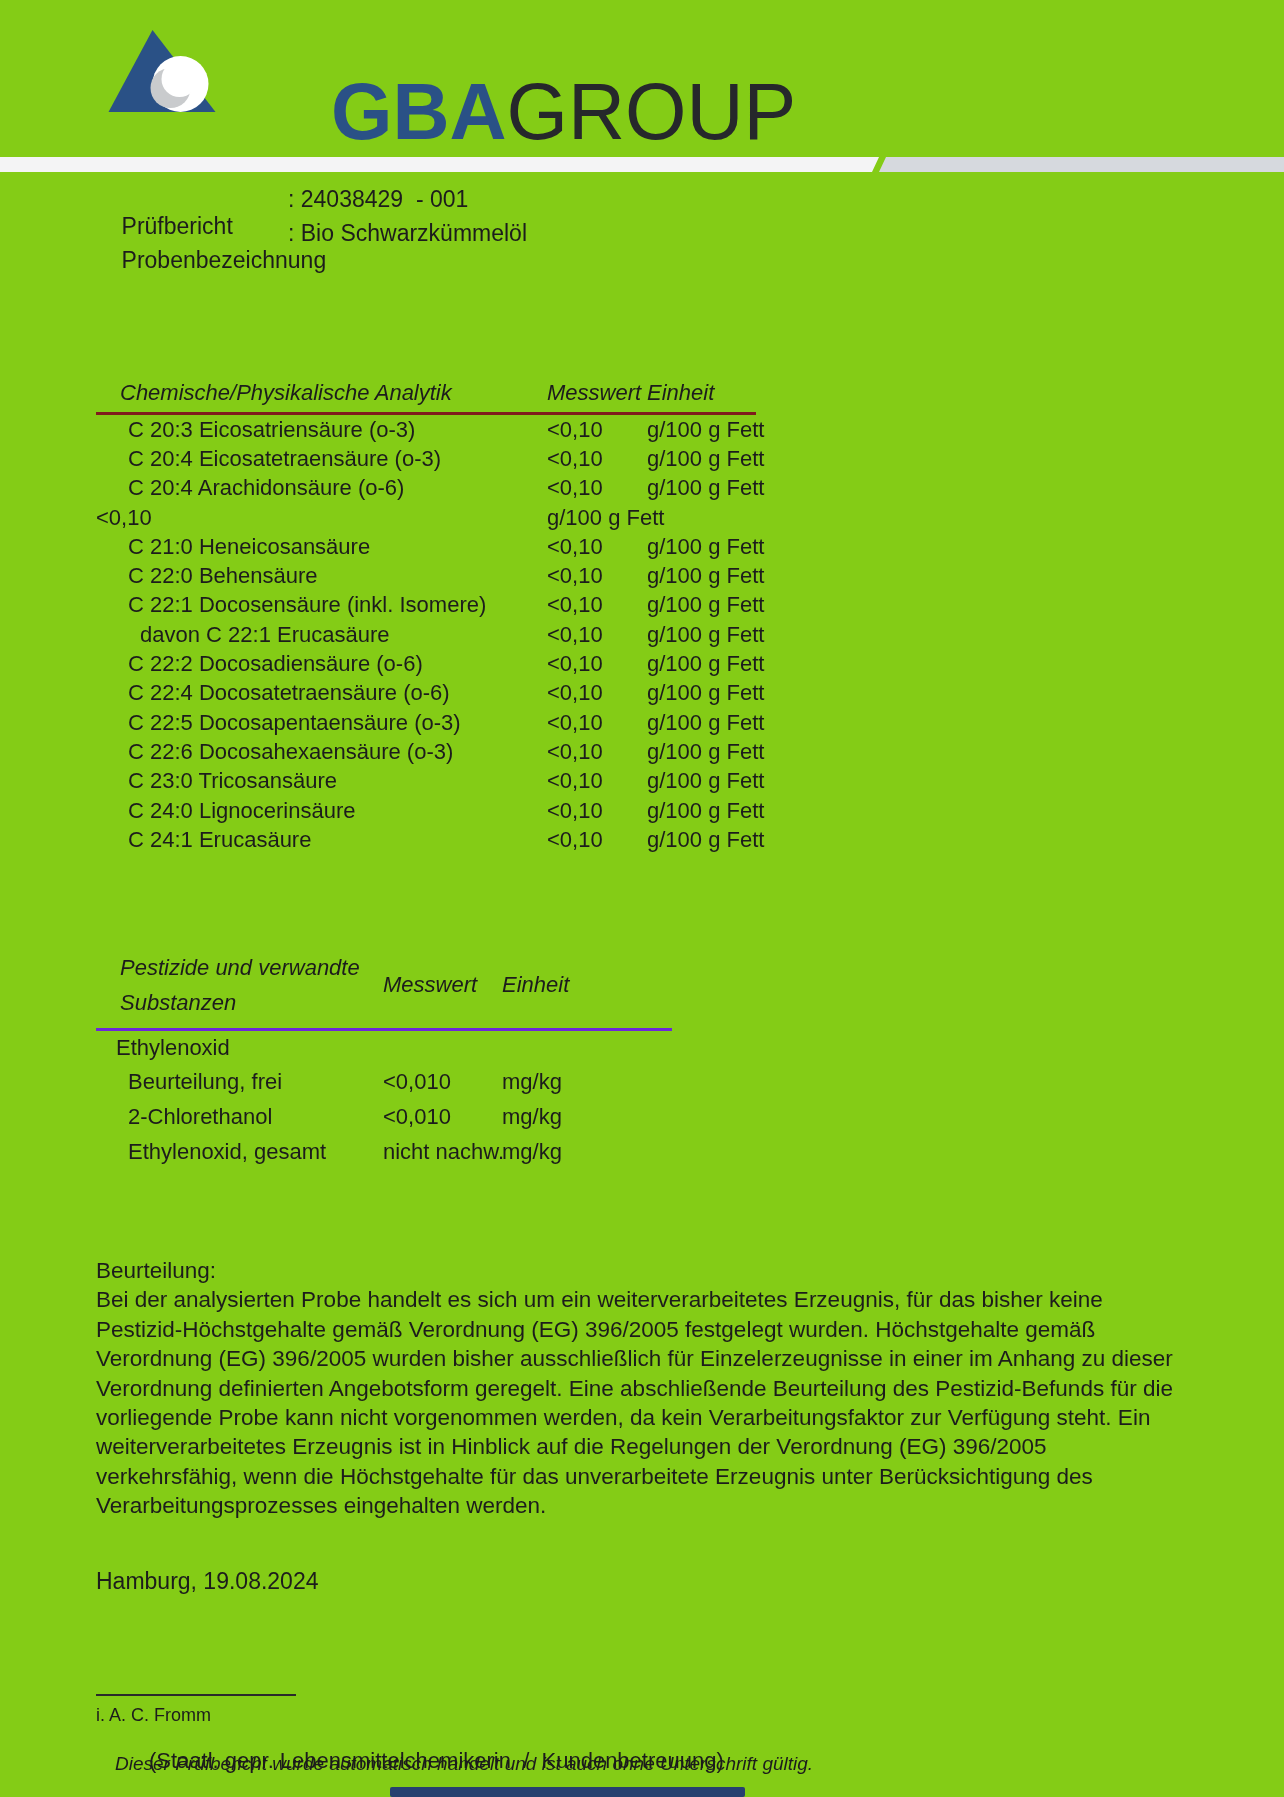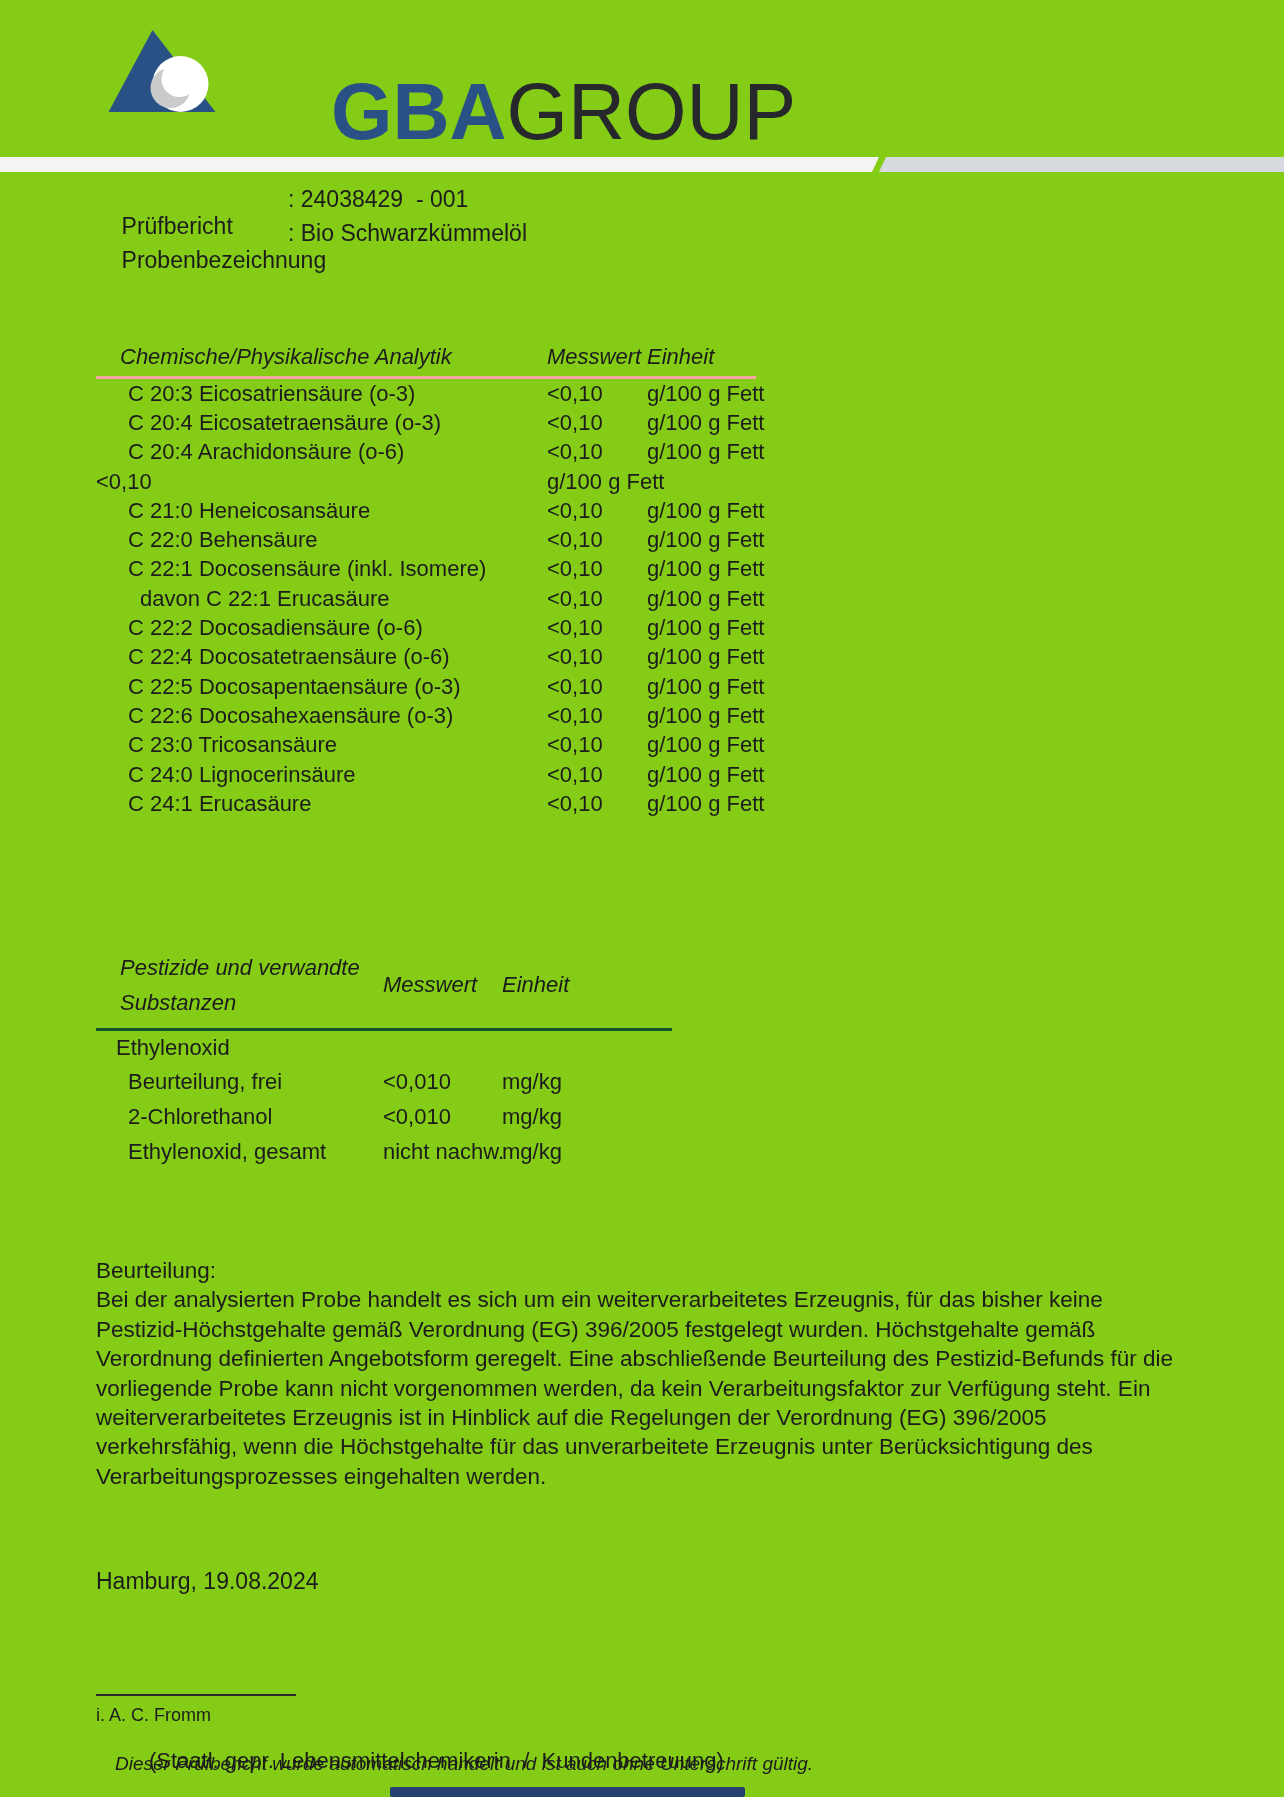--- a/index.html
+++ b/index.html
@@ -26,29 +26,29 @@
   .info { position:absolute; top:186px; left:96px; font-size:23px; }
   .info-row { position:relative; height:34px; white-space:pre; }
   .info-row .val { position:absolute; left:192px; top:0; white-space:pre; }
 
   
   .tbl { position:absolute; left:96px; font-size:22px; }
   .table1 { top:344px; width:660px; }
   .table2 { top:950px; width:576px; }
 
   .t-head1 { display:grid; grid-template-columns:451px 100px 1fr; font-style:italic;
-             padding-bottom:6px; border-bottom:3px solid #fca5a5; }
+             padding-bottom:6px; border-bottom:3px solid #7f1d1d;margin-top:36px; }
   .t-head1 .h-name { padding-left:24px; }
 
   .t1-row { display:grid; grid-template-columns:451px 100px 1fr; height:29.3px; align-items:center; }
   .t1-row .name { padding-left:32px; white-space:nowrap; }
   .t1-row.indent .name { padding-left:44px; }
 
   .t-head2 { display:grid; grid-template-columns:287px 119px 1fr; font-style:italic;
-             padding-bottom:8px; border-bottom:3px solid #14532d; align-items:center; }
+             padding-bottom:8px; border-bottom:3px solid #6d28d9; align-items:center; }
   .t-head2 .h-name { padding-left:24px; line-height:35px; }
 
   .t2-row { display:grid; grid-template-columns:287px 119px 1fr; height:35px; align-items:center; }
   .t2-row .name { padding-left:32px; white-space:nowrap; }
   .t2-row.group { height:33px; }
   .t2-row.group .name { padding-left:20px; }
 
   .cell { white-space:nowrap; }
 
   
@@ -232,20 +232,21 @@
 </div>
   </div>
 
   <div class="beurteilung">
     <div>Beurteilung:</div>
     <div>
   <div>Bei der analysierten Probe handelt es sich um ein weiterverarbeitetes Erzeugnis, für das bisher keine</div>
 
   <div>Pestizid-Höchstgehalte gemäß Verordnung (EG) 396/2005 festgelegt wurden. Höchstgehalte gemäß</div>
 
+  <div>Verordnung (EG) 396/2005 wurden bisher ausschließlich für Einzelerzeugnisse in einer im Anhang zu dieser</div>
 
   <div>Verordnung definierten Angebotsform geregelt. Eine abschließende Beurteilung des Pestizid-Befunds für die</div>
 
   <div>vorliegende Probe kann nicht vorgenommen werden, da kein Verarbeitungsfaktor zur Verfügung steht. Ein</div>
 
   <div>weiterverarbeitetes Erzeugnis ist in Hinblick auf die Regelungen der Verordnung (EG) 396/2005</div>
 
   <div>verkehrsfähig, wenn die Höchstgehalte für das unverarbeitete Erzeugnis unter Berücksichtigung des</div>
 
   <div>Verarbeitungsprozesses eingehalten werden.</div>

